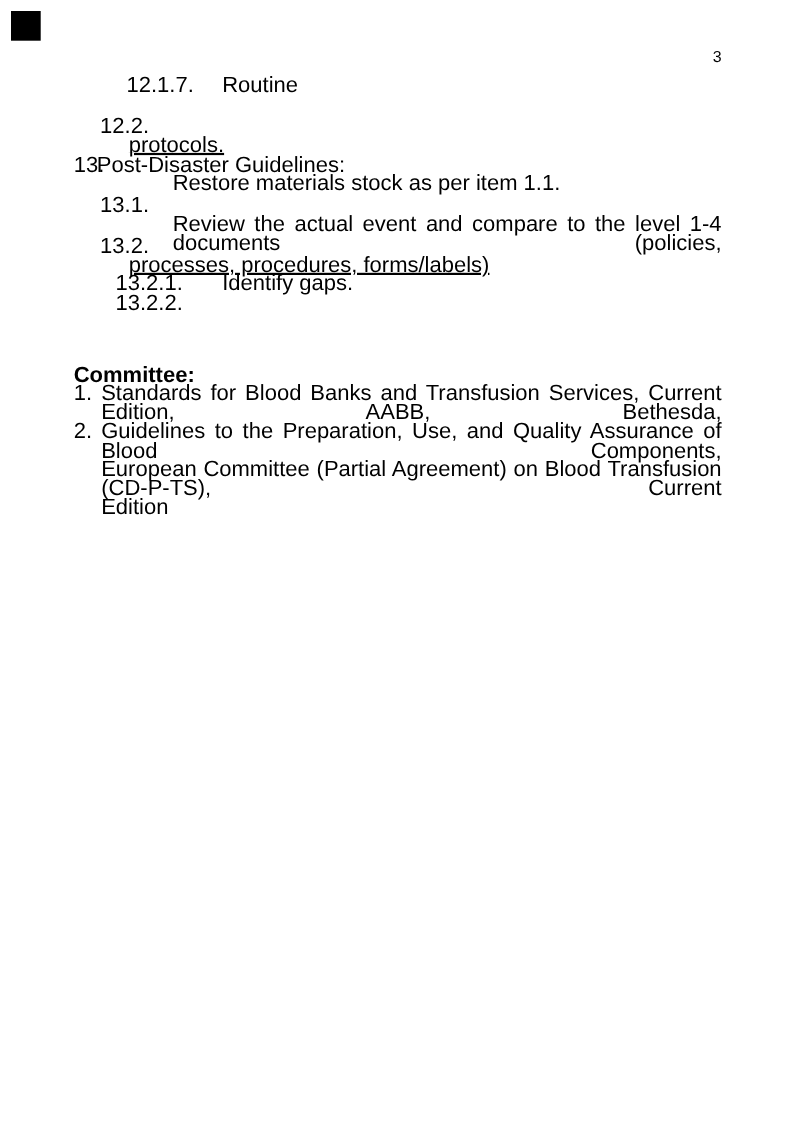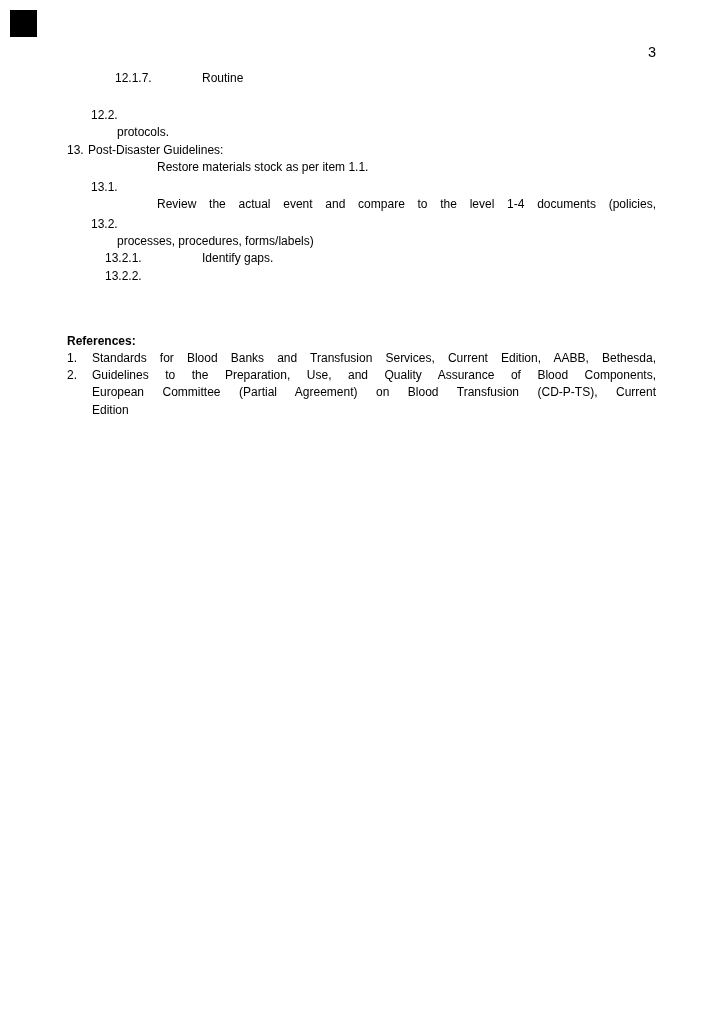--- a/index.html
+++ b/index.html
@@ -14,34 +14,34 @@
   .corner-mark {
     position:absolute; left:10px; top:10px;
     width:27px; height:27px; background:#000000;
   }
   .page-number {
     position:absolute; top:44px; right:68px;
     font-size:14.5px; line-height:17px;
   }
   .content {
     position:absolute; left:67px; top:70px; width:589px;
-    font-size:12px; line-height:17.2px;
+    font-size:20px; line-height:17.2px;
   }
   .row { display:flex; }
   .num { flex:0 0 auto; }
   .txt { flex:1 1 auto; }
   .w-n1 { width:21px; }
   .w-n2 { width:66px;margin-top:20px; }
   .w-n3a { width:87px; }
   .w-n3b { width:97px; }
   .w-nref { width:25px; }
   .ind-2 { padding-left:24px; }
   .ind-3a { padding-left:48px; }
   .ind-3b { padding-left:38px; }
-  .ind-cont { padding-left:50px; }
+  .ind-cont { padding-left:50px;text-decoration:underline; }
   .just { text-align:justify; text-align-last:justify; }
   .refs { margin-top:48px; }
   .refs-heading { font-weight:bold; }
 </style>
 </head>
 <body>
 
 <div class="page">
 
   <div class="corner-mark"></div>
@@ -85,21 +85,21 @@
     <div class="row ind-3b">
       <span class="num w-n3b">13.2.1.</span>
       <span class="txt">Identify gaps.</span>
     </div>
 
     <div class="row ind-3b">
       <span class="num w-n3b">13.2.2.</span>
     </div>
 
     <div class="refs">
-      <div class="refs-heading">References:</div>
+      <div class="refs-heading">Committee:</div>
 
       <div class="row">
         <span class="num w-nref">1.</span>
         <span class="txt just">Standards for Blood Banks and Transfusion Services, Current Edition, AABB, Bethesda,</span>
       </div>
 
       <div class="row">
         <span class="num w-nref">2.</span>
         <span class="txt just">Guidelines to the Preparation, Use, and Quality Assurance of Blood Components,</span>
       </div>

